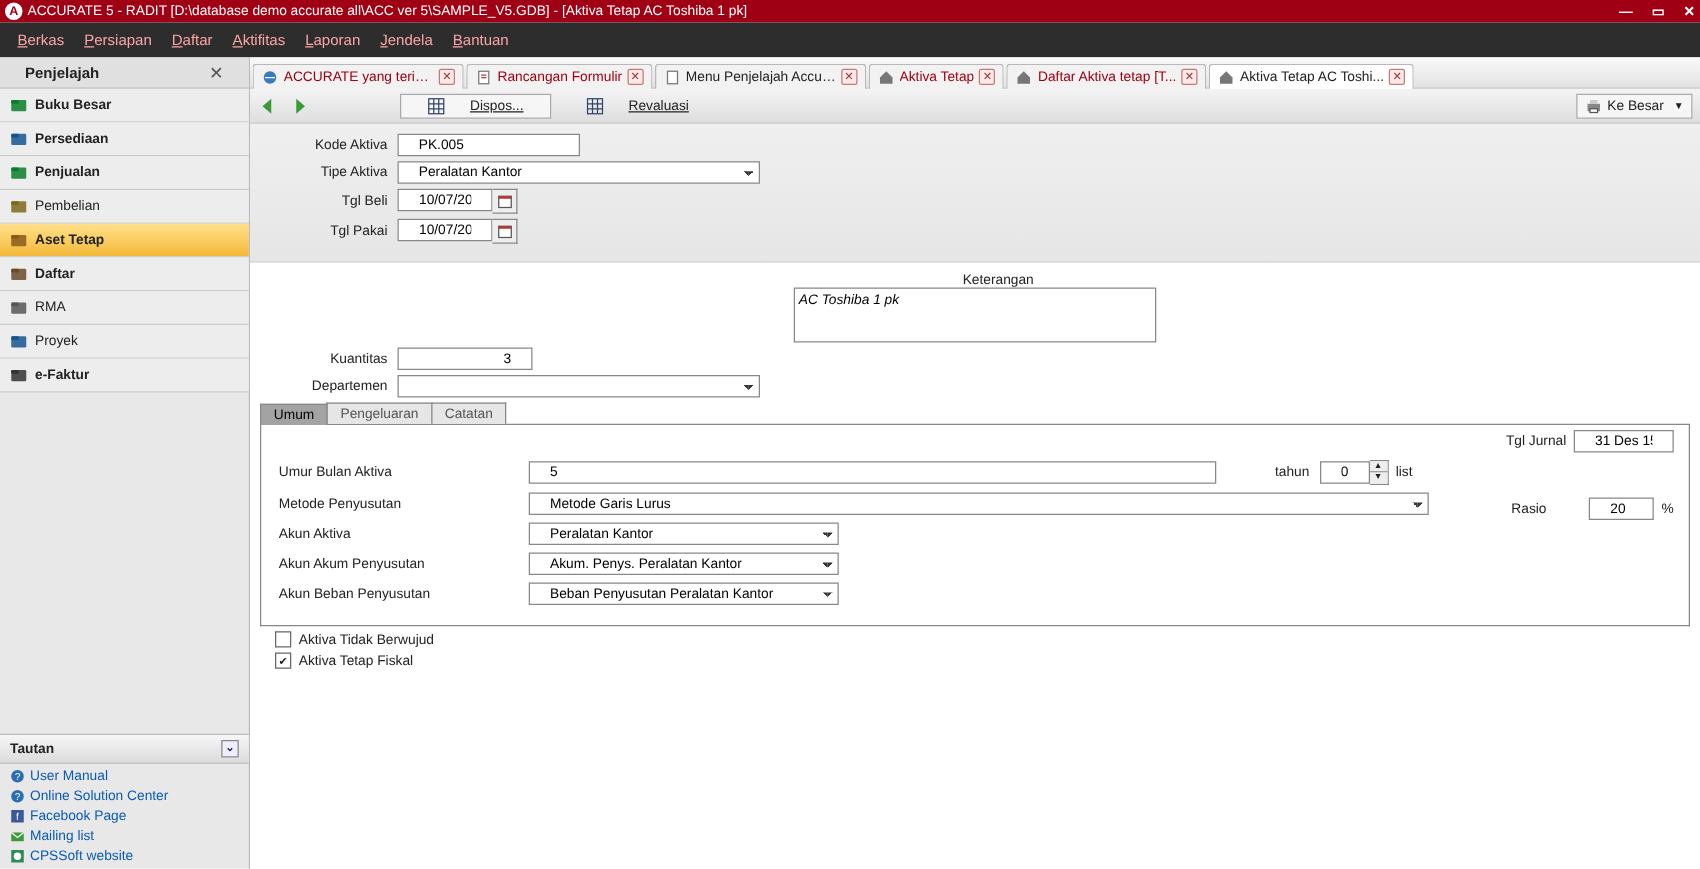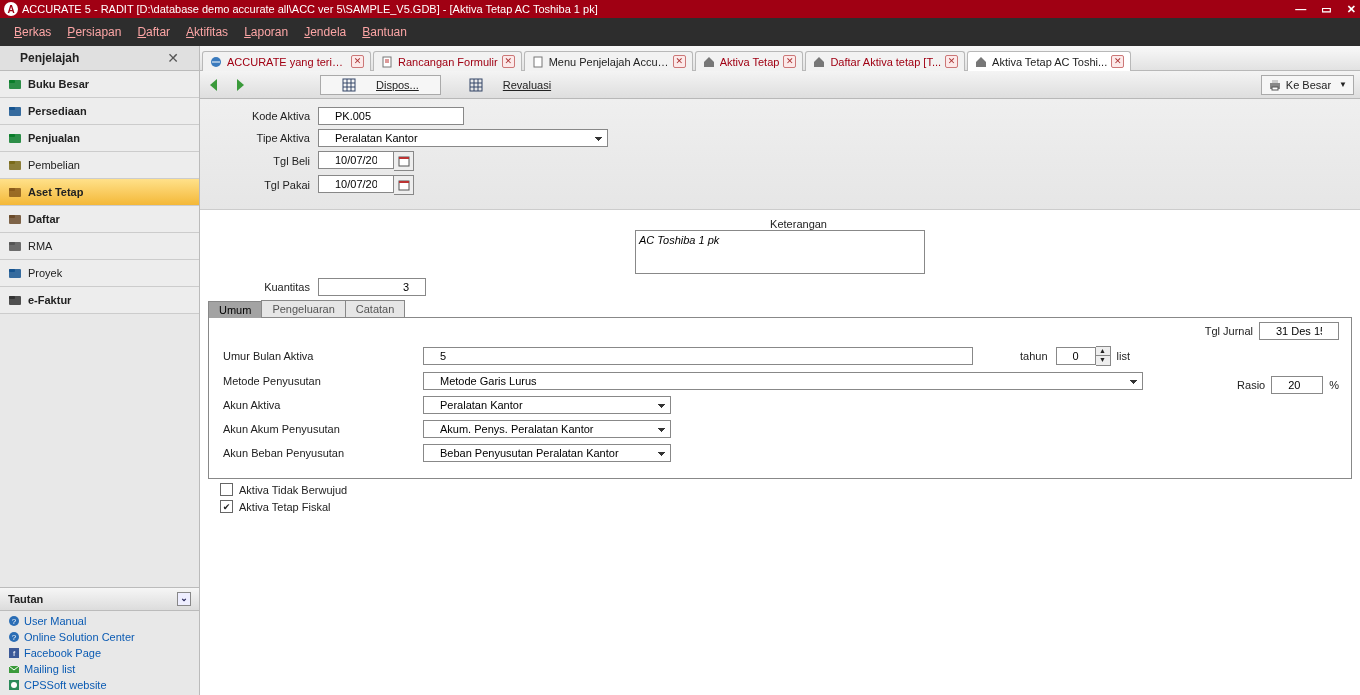--- a/index.html
+++ b/index.html
@@ -64,21 +64,21 @@
   .dlbl { width:200px;}
   .w-long { flex:1; margin-right:6px;}
   .w-num { width:40px; text-align:right;}
   .spin-wrap { display:flex; align-items:center;}
   .spinner { display:flex; flex-direction:column; border:1px solid #888; border-left:none; height:20px;}
   .spinner div { width:14px; height:9px; font-size:7px; line-height:8px; text-align:center; background:#eee; border-bottom:1px solid #888;}
   .spinner div:last-child{border-bottom:none;}
   .w-method { width:720px;}
   .w-acct { width:248px;}
   .rasio-group { position:absolute; right:12px; top:58px; display:flex; align-items:center; gap:6px;}
-  .rasio-input { width:52px; background:#eee; text-align:left;}
+  .rasio-input { width:52px; background:#eee; text-align:left;margin-left:28px;}
   .cb-row { display:flex; align-items:center; gap:6px; margin-top:4px; padding-left:12px;}
   .cb { width:13px; height:13px; border:1px solid #666; display:inline-flex; align-items:center; justify-content:center; background:#fff; font-size:9px;}
   select { appearance:none; background:#fff; padding-right:18px; background-image:linear-gradient(45deg,transparent 50%,#333 50%),linear-gradient(135deg,#333 50%,transparent 50%); background-position: right 8px top 7px, right 4px top 7px; background-size:4px 4px,4px 4px; background-repeat:no-repeat;}
   .ticon { width:14px; height:14px; display:inline-block;}
 </style>
 </head>
 <body>
 
 <div class="titlebar">
   <div class="left">
@@ -342,20 +342,24 @@
 
     <div style="padding:6px 8px 0 8px; background:#fff;">
       <div class="row" style="align-items:center;flex-direction:column;">
         <div class="lbl" style="padding-top:2px;">Keterangan</div>
         <textarea class="w-desc" style="">AC Toshiba 1 pk</textarea>
       </div>
       <div class="row">
         <div class="lbl">Kuantitas</div>
         <input type="text" class="w-qty" value="3" style="">
       </div>
+      <div class="row">
+        <div class="lbl">Departemen</div>
+        <select class="w-dept"><option></option></select>
+      </div>
 
       <div class="sub-tabs">
         <div class="sub-tab active">Umum</div>
         <div class="sub-tab">Pengeluaran</div>
         <div class="sub-tab">Catatan</div>
       </div>
 
       <div class="detail-panel">
         <div class="tgl-jurnal-wrap">
           <span>Tgl Jurnal</span>

